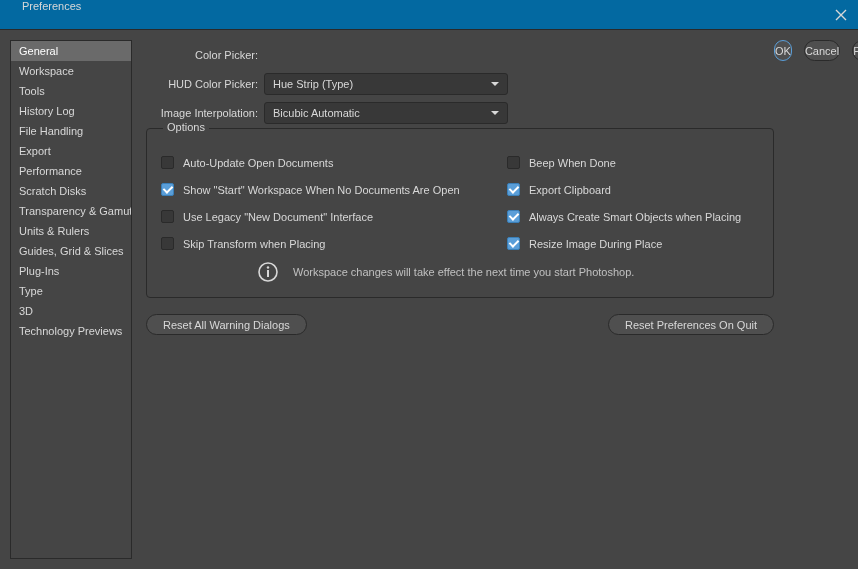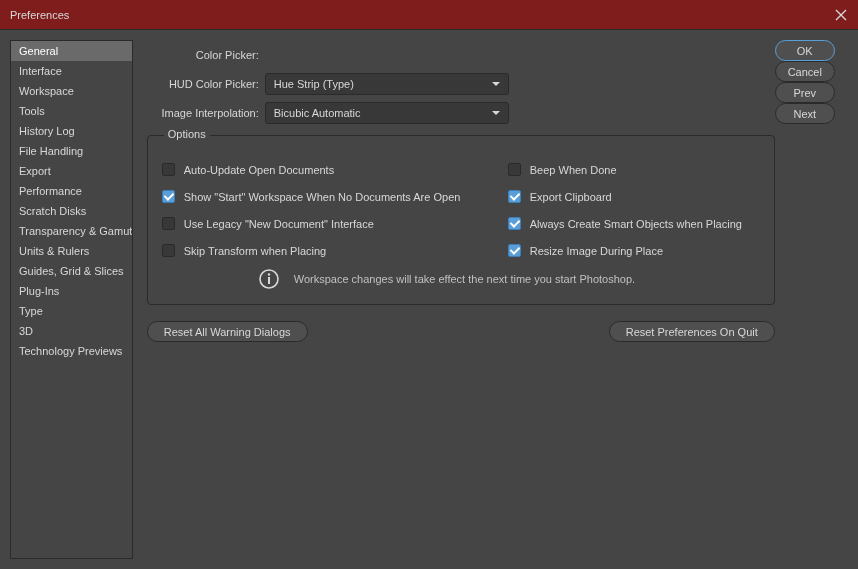--- a/index.html
+++ b/index.html
@@ -7,25 +7,25 @@
   background: #454545;
   font-family: Tahoma, Arial, sans-serif;
   font-size: 11px;
   color: #d8d8d8;
   width: 858px;
   height: 569px;
   overflow: hidden;
 }
 .titlebar {
   height: 30px;
-  background: #7f1d1d;
+  background: #0369a1;
   border-bottom: 1px solid #2a2a2a;
   display: flex;
-  align-items: center;
-  padding-left: 10px;
+  align-items: flex-start;
+  padding-left: 22px;
   position: relative;
 }
 .titlebar .title { color: #d8d8d8; }
 .titlebar .close {
   position: absolute;
   right: 10px;
   top: 8px;
   width: 14px;
   height: 14px;
   cursor: pointer;
@@ -87,21 +87,21 @@
   transform: translateY(-50%);
   width: 0; height: 0;
   border-left: 4px solid transparent;
   border-right: 4px solid transparent;
   border-top: 4px solid #d8d8d8;
 }
 .options-box {
   border: 1px solid #2a2a2a;
   border-radius: 4px;
   position: relative;
-  margin-top: 8px;
+  margin-top: 1px;
   padding: 20px 14px 14px 14px;
   width: 628px;
 }
 .options-legend {
   position: absolute;
   top: -8px;
   left: 16px;
   background: #454545;
   padding: 0 4px;
   color: #d8d8d8;
@@ -164,41 +164,41 @@
   display: flex;
   align-items: center;
   justify-content: center;
   cursor: default;
   font-size: 11px;
   white-space: nowrap;
 }
 .right-bar {
   width: 74px;
   display: flex;
-  flex-direction: column;
+  flex-direction: row;
+  gap: 12px;
 }
 .right-bar .btn { width: 60px; padding: 0; }
 .right-bar .btn.primary { border-color: #5a9ed8; }
 </style>
 </head>
 <body>
 
 <div class="titlebar">
   <span class="title">Preferences</span>
   <span class="close">
     <svg viewBox="0 0 14 14">
         <path d="M2 2 L12 12 M12 2 L2 12" stroke="#d8d8d8" stroke-width="1.4" fill="none"></path>
       </svg>
   </span>
 </div>
 
 <div class="content">
   <div class="sidebar">
     <div class="sidebar-item selected">General</div>
-    <div class="sidebar-item">Interface</div>
     <div class="sidebar-item">Workspace</div>
     <div class="sidebar-item">Tools</div>
     <div class="sidebar-item">History Log</div>
     <div class="sidebar-item">File Handling</div>
     <div class="sidebar-item">Export</div>
     <div class="sidebar-item">Performance</div>
     <div class="sidebar-item">Scratch Disks</div>
     <div class="sidebar-item">Transparency &amp; Gamut</div>
     <div class="sidebar-item">Units &amp; Rulers</div>
     <div class="sidebar-item">Guides, Grid &amp; Slices</div>

